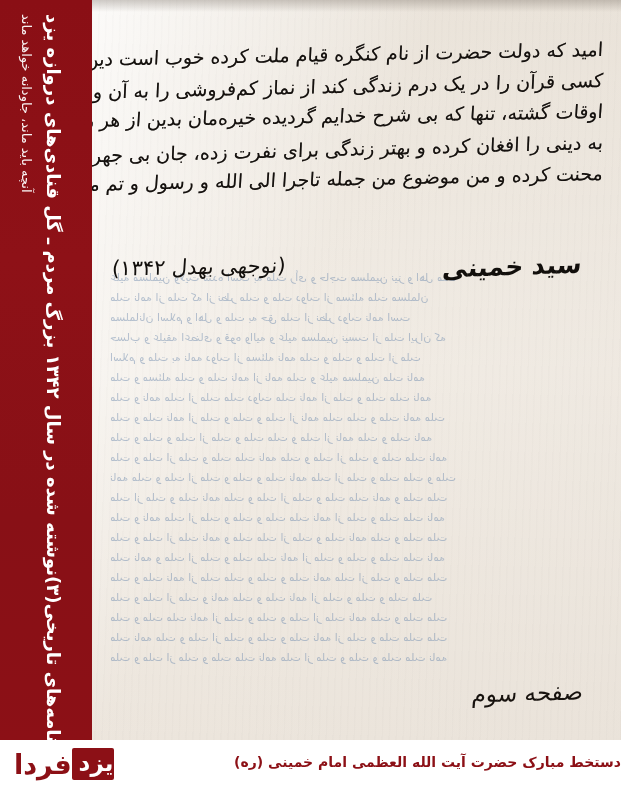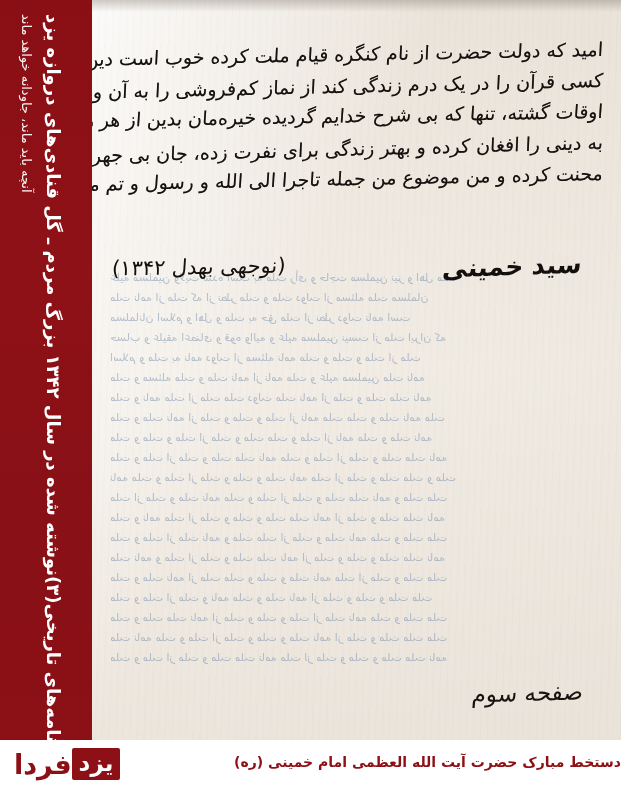--- a/index.html
+++ b/index.html
@@ -169,21 +169,21 @@
     color:#8c1016;
     font-size:27px;
     font-weight:bold;
     letter-spacing:1px;
   }
   .brand .b-box{
     background:#8c1016;
     color:#ffffff;
     font-size:23px;
     font-weight:bold;
-    padding:1px 7px 3px 7px;
+    padding:1px 1px 3px 7px;
     margin-right:5px;
     border-radius:2px;
     line-height:28px;
   }
   .footer-rule{
     position:absolute;
     left:92px;right:0;top:0;
     height:2px;background:#ffffff;
   }
 </style>

